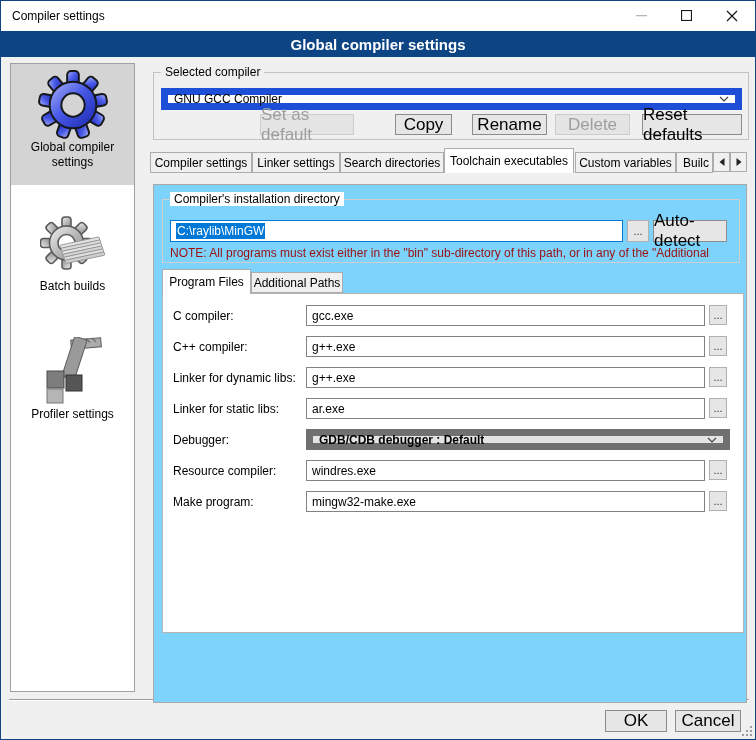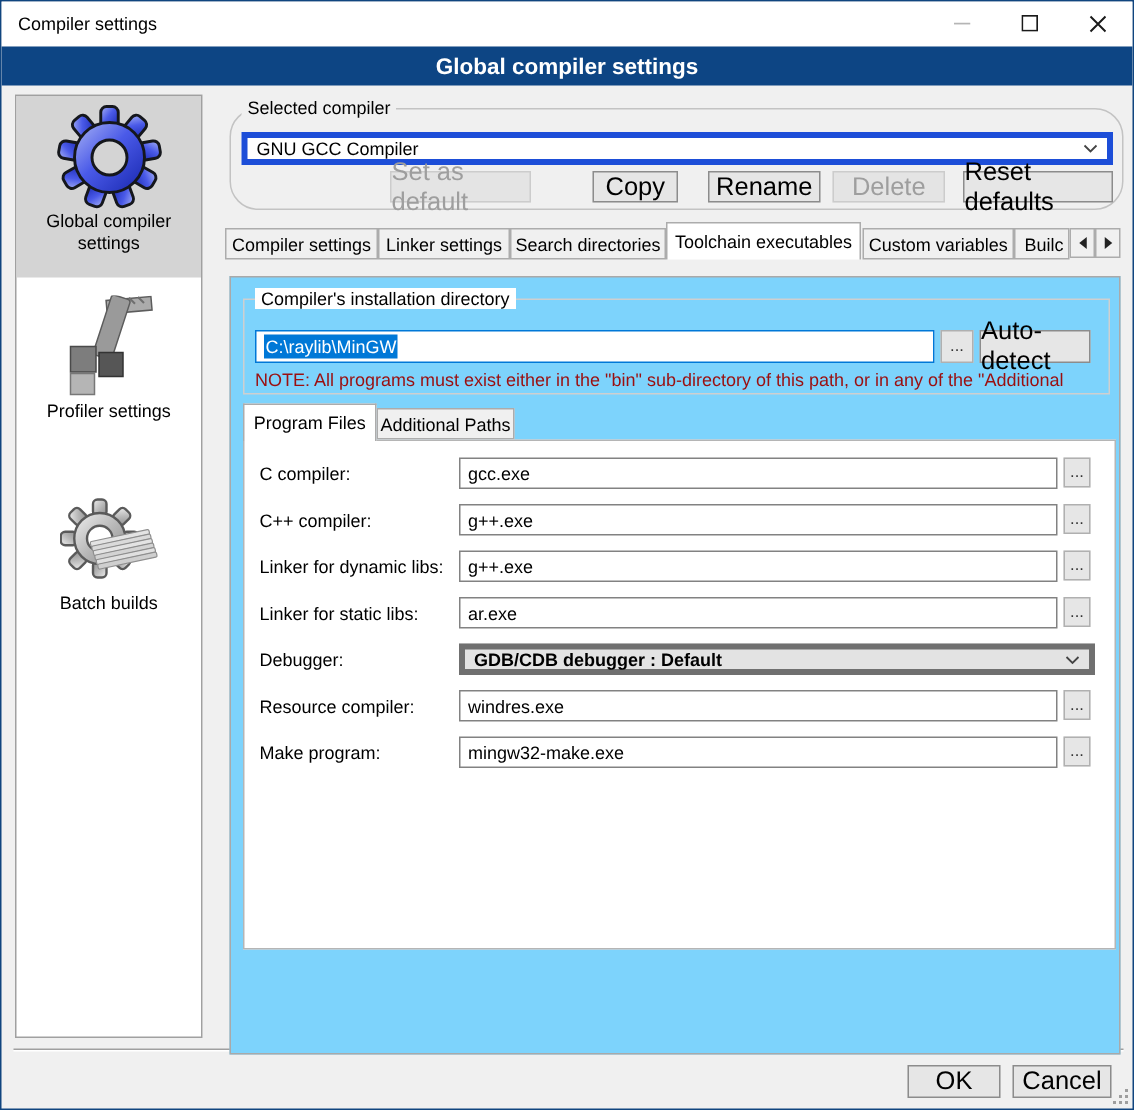--- a/index.html
+++ b/index.html
@@ -27,21 +27,21 @@
   .sb-item.i3 { margin-top: 30px; height: 110px; }
   
   .groupbox { position: absolute; border: 1px solid #c3c3c3; }
   .groupbox > .glabel { position: absolute; top: -8px; left: 7px; padding: 0 4px; font-size: 12px; }
   .glabel.on-gray { background: #f0f0f0; }
   .glabel.on-white { background: #fff; }
   
   .btn { position: absolute; height: 21px; background: #e6e6e6; border: 1px solid #8c8c8c;
     display: flex; align-items: center; justify-content: center; font-size: 17px; cursor: default; }
   .btn.disabled { background: #e4e4e4; border-color: #cccccc; color: #9e9e9e; }
-  .combo { position: absolute; height: 22px; background: #fff; border: 4px solid #1d4ed8;
+  .combo { position: absolute; height: 22px; background: #fff; border: 7px solid #1d4ed8;
     display: flex; align-items: center; padding: 0 20px 0 6px; font-size: 12px; }
   .combo.gray { background: #e3e3e3; border-color: #707070; height: 21px; }
   .combo .chev { position: absolute; right: 6px; top: 50%; margin-top: -3px; }
   .tfield { position: absolute; height: 21px; background: #fff; border: 1px solid #828282;
     font-size: 12px; padding: 0 5px; font-family: "Liberation Sans", sans-serif; }
   .tfield.focused { border: 1px solid var(--selection_bg, #0078d7); display: flex; align-items: center; }
   .tfield.focused .seltext { background: var(--selection_bg, #0078d7); color: #fff; padding: 1px 1px; }
   .browse { position: absolute; width: 18px; height: 20px; background: #e6e6e6; border: 1px solid #b0b0b0;
     display: flex; align-items: center; justify-content: center; font-size: 11px; color: #333; line-height: 1; }
   
@@ -115,31 +115,20 @@
           <rect x="30" y="1" width="12" height="15" rx="4" transform="rotate(160 36 36)"></rect>
           <rect x="30" y="1" width="12" height="15" rx="4" transform="rotate(200 36 36)"></rect>
           <rect x="30" y="1" width="12" height="15" rx="4" transform="rotate(240 36 36)"></rect>
           <rect x="30" y="1" width="12" height="15" rx="4" transform="rotate(280 36 36)"></rect>
           <rect x="30" y="1" width="12" height="15" rx="4" transform="rotate(320 36 36)"></rect>
           <circle cx="36" cy="36" r="24"></circle>
           <circle cx="36" cy="36" r="12" fill="#d4d4d4"></circle>
         </g>
       </svg>
       <span class="sb-label">Global compiler settings</span>
-    </div>
-    <div class="sb-item i2">
-      <svg width="70" height="70" viewBox="0 0 70 70">
-        <rect x="33" y="2" width="30" height="9" fill="#ababab" stroke="#5c5c5c" transform="rotate(-5 48 6)"></rect>
-        <path d="M36 3 l4 4 M42 2 l4 4 M48 1.5 l4 4 M54 1 l4 4" stroke="#6f6f6f" stroke-width="1.4" fill="none"></path>
-        <rect x="30" y="0" width="13" height="42" rx="2" fill="#9a9a9a" stroke="#5c5c5c" transform="rotate(18 36 21)"></rect>
-        <rect x="9" y="34" width="17" height="17" fill="#7d7d7d" stroke="#4a4a4a"></rect>
-        <rect x="28" y="38" width="16" height="16" fill="#565656" stroke="#333333"></rect>
-        <rect x="9" y="52" width="16" height="14" fill="#b5b5b5" stroke="#777777"></rect>
-      </svg>
-      <span class="sb-label">Profiler settings</span>
     </div>
     <div class="sb-item i3">
       <svg width="66" height="64" viewBox="0 0 66 64">
         <defs>
           <linearGradient id="gg" x1="0" y1="0" x2="1" y2="1">
             <stop offset="0" stop-color="#efefef"></stop>
               <stop offset="0.5" stop-color="#b9b9b9"></stop>
               <stop offset="1" stop-color="#8a8a8a"></stop>
           </linearGradient>
         </defs>
@@ -159,23 +148,34 @@
           <rect x="20" y="26" width="40" height="3.4" rx="1" fill="#e3e3e3" stroke="#8f8f8f" stroke-width="0.8" transform="rotate(-12 40 28)"></rect>
           <rect x="21" y="29" width="40" height="3.4" rx="1" fill="#dadada" stroke="#8f8f8f" stroke-width="0.8" transform="rotate(-12 41 31)"></rect>
           <rect x="22" y="32" width="40" height="3.4" rx="1" fill="#e3e3e3" stroke="#8f8f8f" stroke-width="0.8" transform="rotate(-12 42 34)"></rect>
           <rect x="23" y="35" width="40" height="3.4" rx="1" fill="#d3d3d3" stroke="#8f8f8f" stroke-width="0.8" transform="rotate(-12 43 37)"></rect>
           <rect x="24" y="38" width="40" height="3.4" rx="1" fill="#e0e0e0" stroke="#8f8f8f" stroke-width="0.8" transform="rotate(-12 44 40)"></rect>
           <rect x="25" y="41" width="40" height="3.4" rx="1" fill="#cfcfcf" stroke="#8f8f8f" stroke-width="0.8" transform="rotate(-12 45 43)"></rect>
         </g>
       </svg>
       <span class="sb-label">Batch builds</span>
     </div>
-  </div>
-
-  <div class="groupbox" style="left:152px; top:71px; width:596px; height:68px;border-radius:19px;">
+    <div class="sb-item i2">
+      <svg width="70" height="70" viewBox="0 0 70 70">
+        <rect x="33" y="2" width="30" height="9" fill="#ababab" stroke="#5c5c5c" transform="rotate(-5 48 6)"></rect>
+        <path d="M36 3 l4 4 M42 2 l4 4 M48 1.5 l4 4 M54 1 l4 4" stroke="#6f6f6f" stroke-width="1.4" fill="none"></path>
+        <rect x="30" y="0" width="13" height="42" rx="2" fill="#9a9a9a" stroke="#5c5c5c" transform="rotate(18 36 21)"></rect>
+        <rect x="9" y="34" width="17" height="17" fill="#7d7d7d" stroke="#4a4a4a"></rect>
+        <rect x="28" y="38" width="16" height="16" fill="#565656" stroke="#333333"></rect>
+        <rect x="9" y="52" width="16" height="14" fill="#b5b5b5" stroke="#777777"></rect>
+      </svg>
+      <span class="sb-label">Profiler settings</span>
+    </div>
+  </div>
+
+  <div class="groupbox" style="left:152px; top:71px; width:596px; height:68px;">
     <span class="glabel on-gray">Selected compiler</span>
     <div class="combo" style="left:7px; top:15px; width:581px;">
       <span>GNU GCC Compiler</span>
       <svg class="chev" width="10" height="6" viewBox="0 0 10 6">
           <path d="M1 1l4 4 4-4" stroke="#444" fill="none" stroke-width="1.2"></path>
         </svg>
     </div>
     <div class="btn disabled" style="left:106px; top:41px; width:94px;">Set as default</div>
     <div class="btn" style="left:241px; top:41px; width:57px;">Copy</div>
     <div class="btn" style="left:318px; top:41px; width:75px;">Rename</div>

